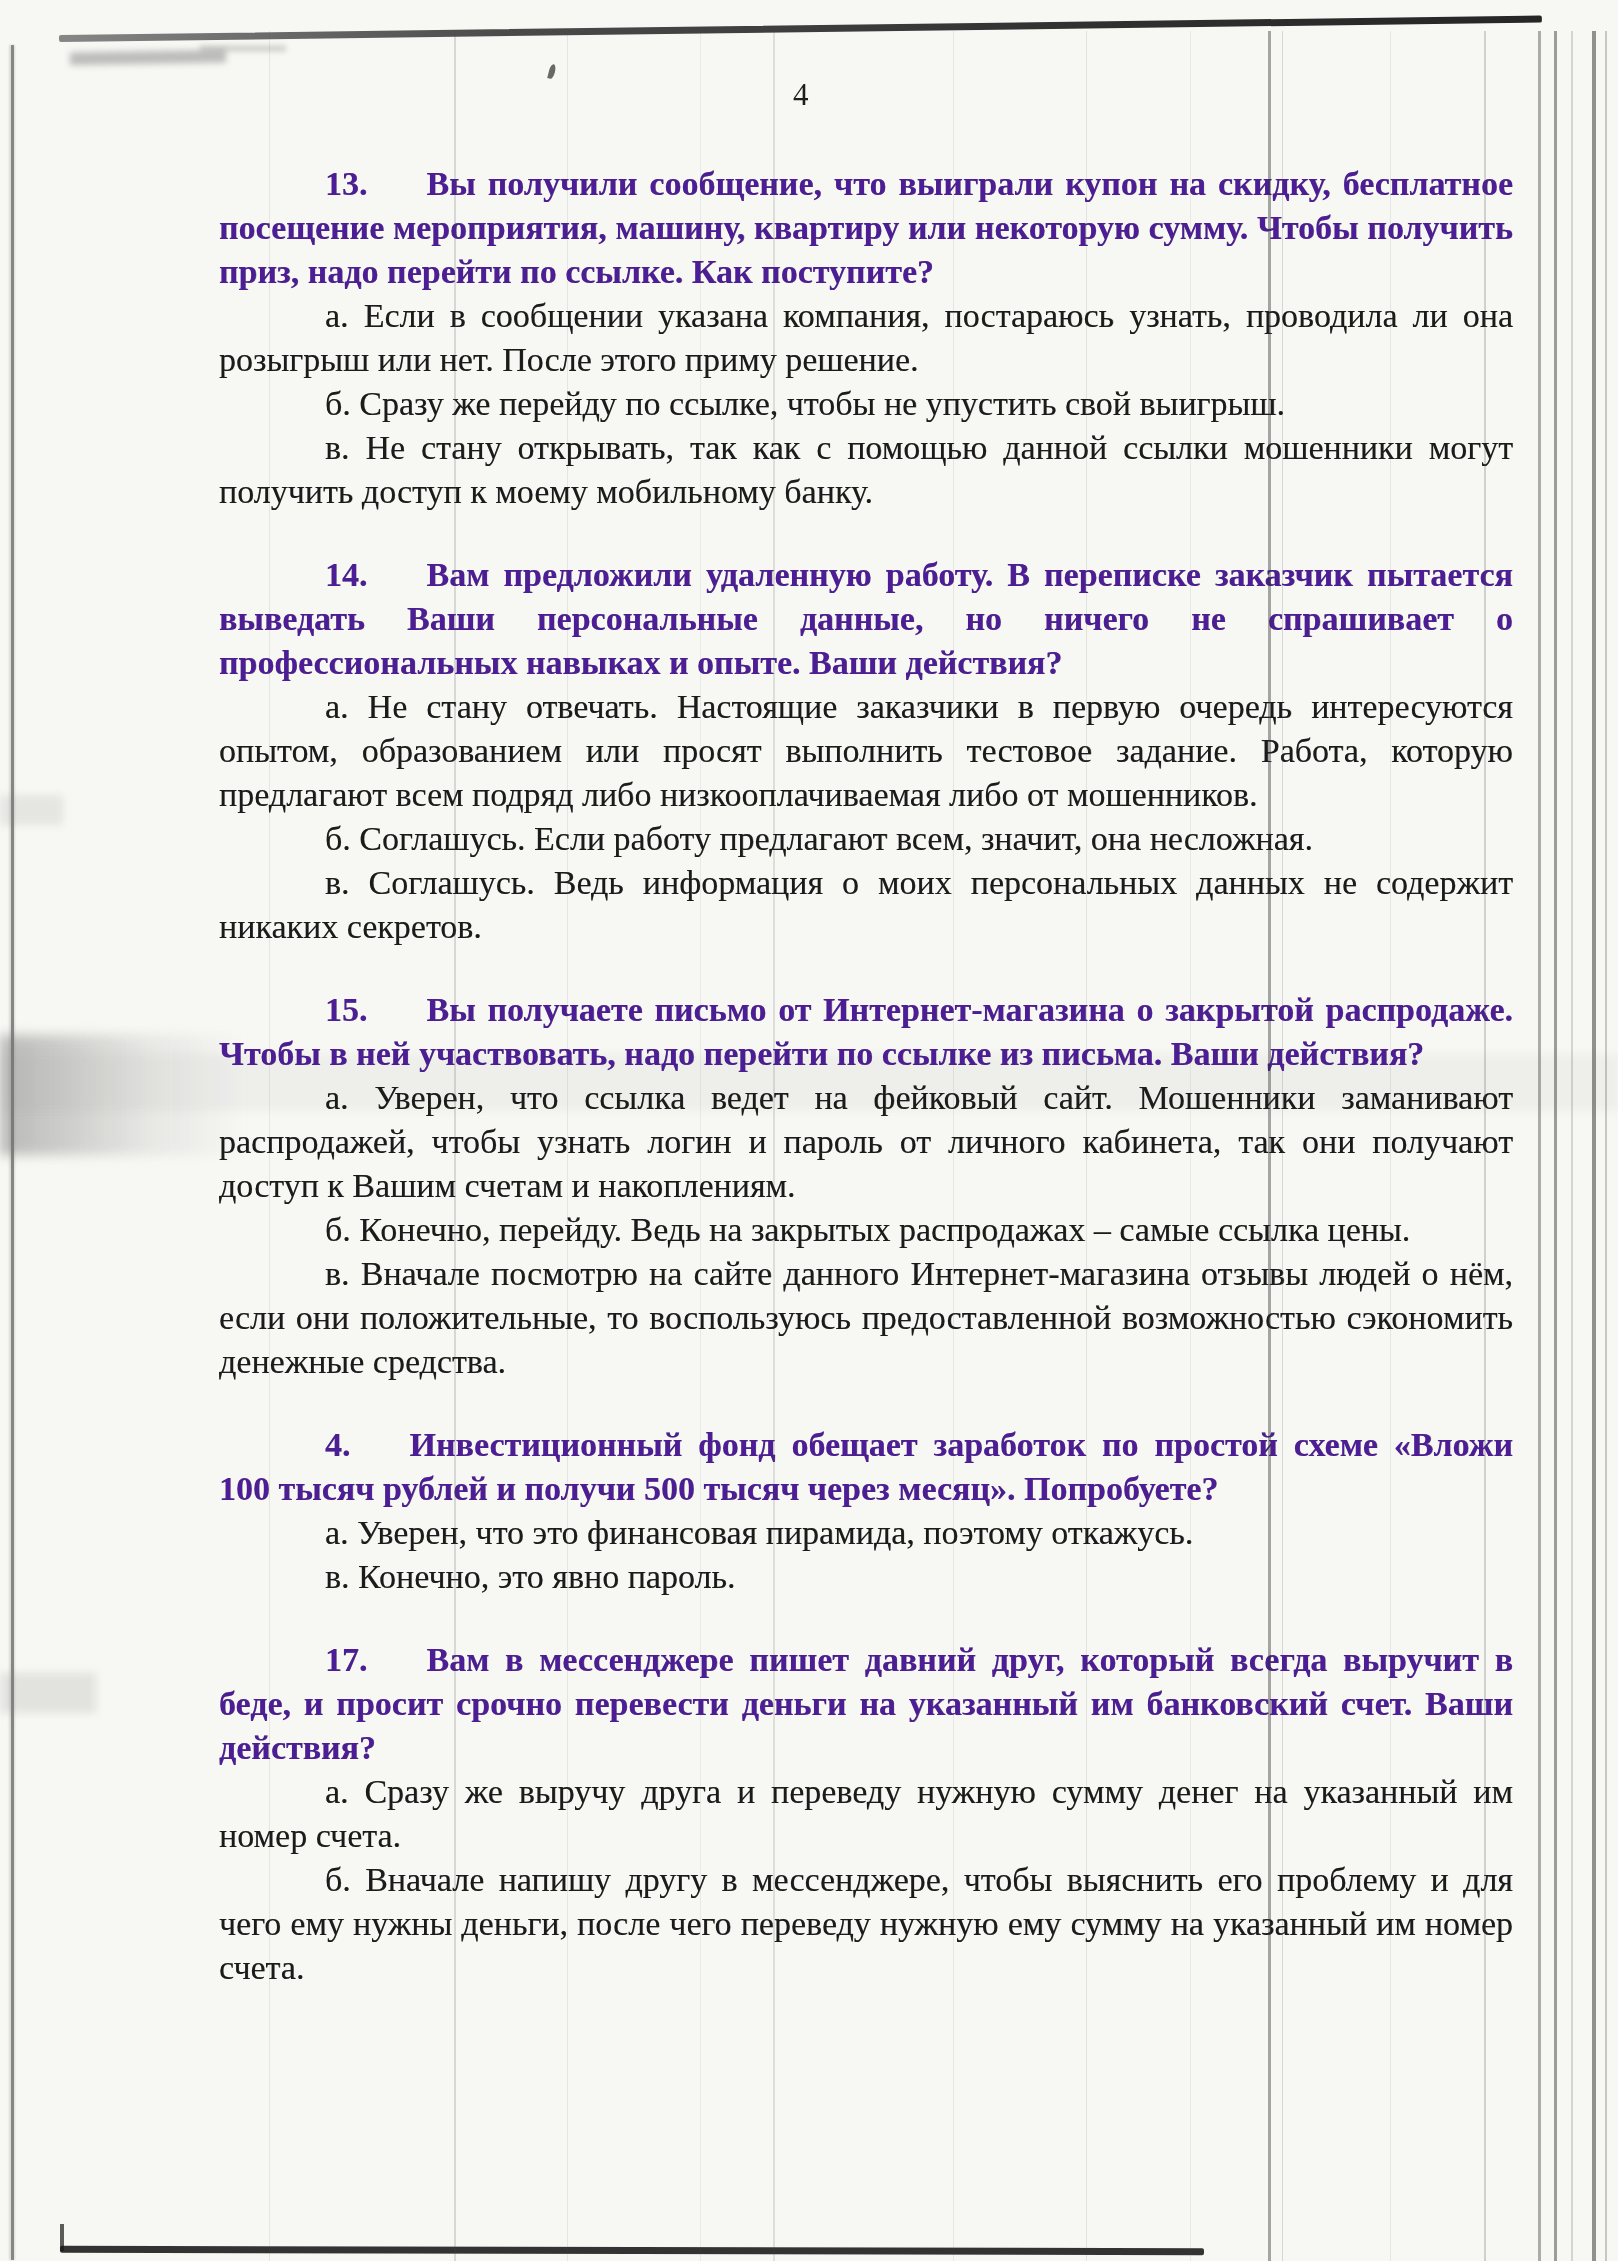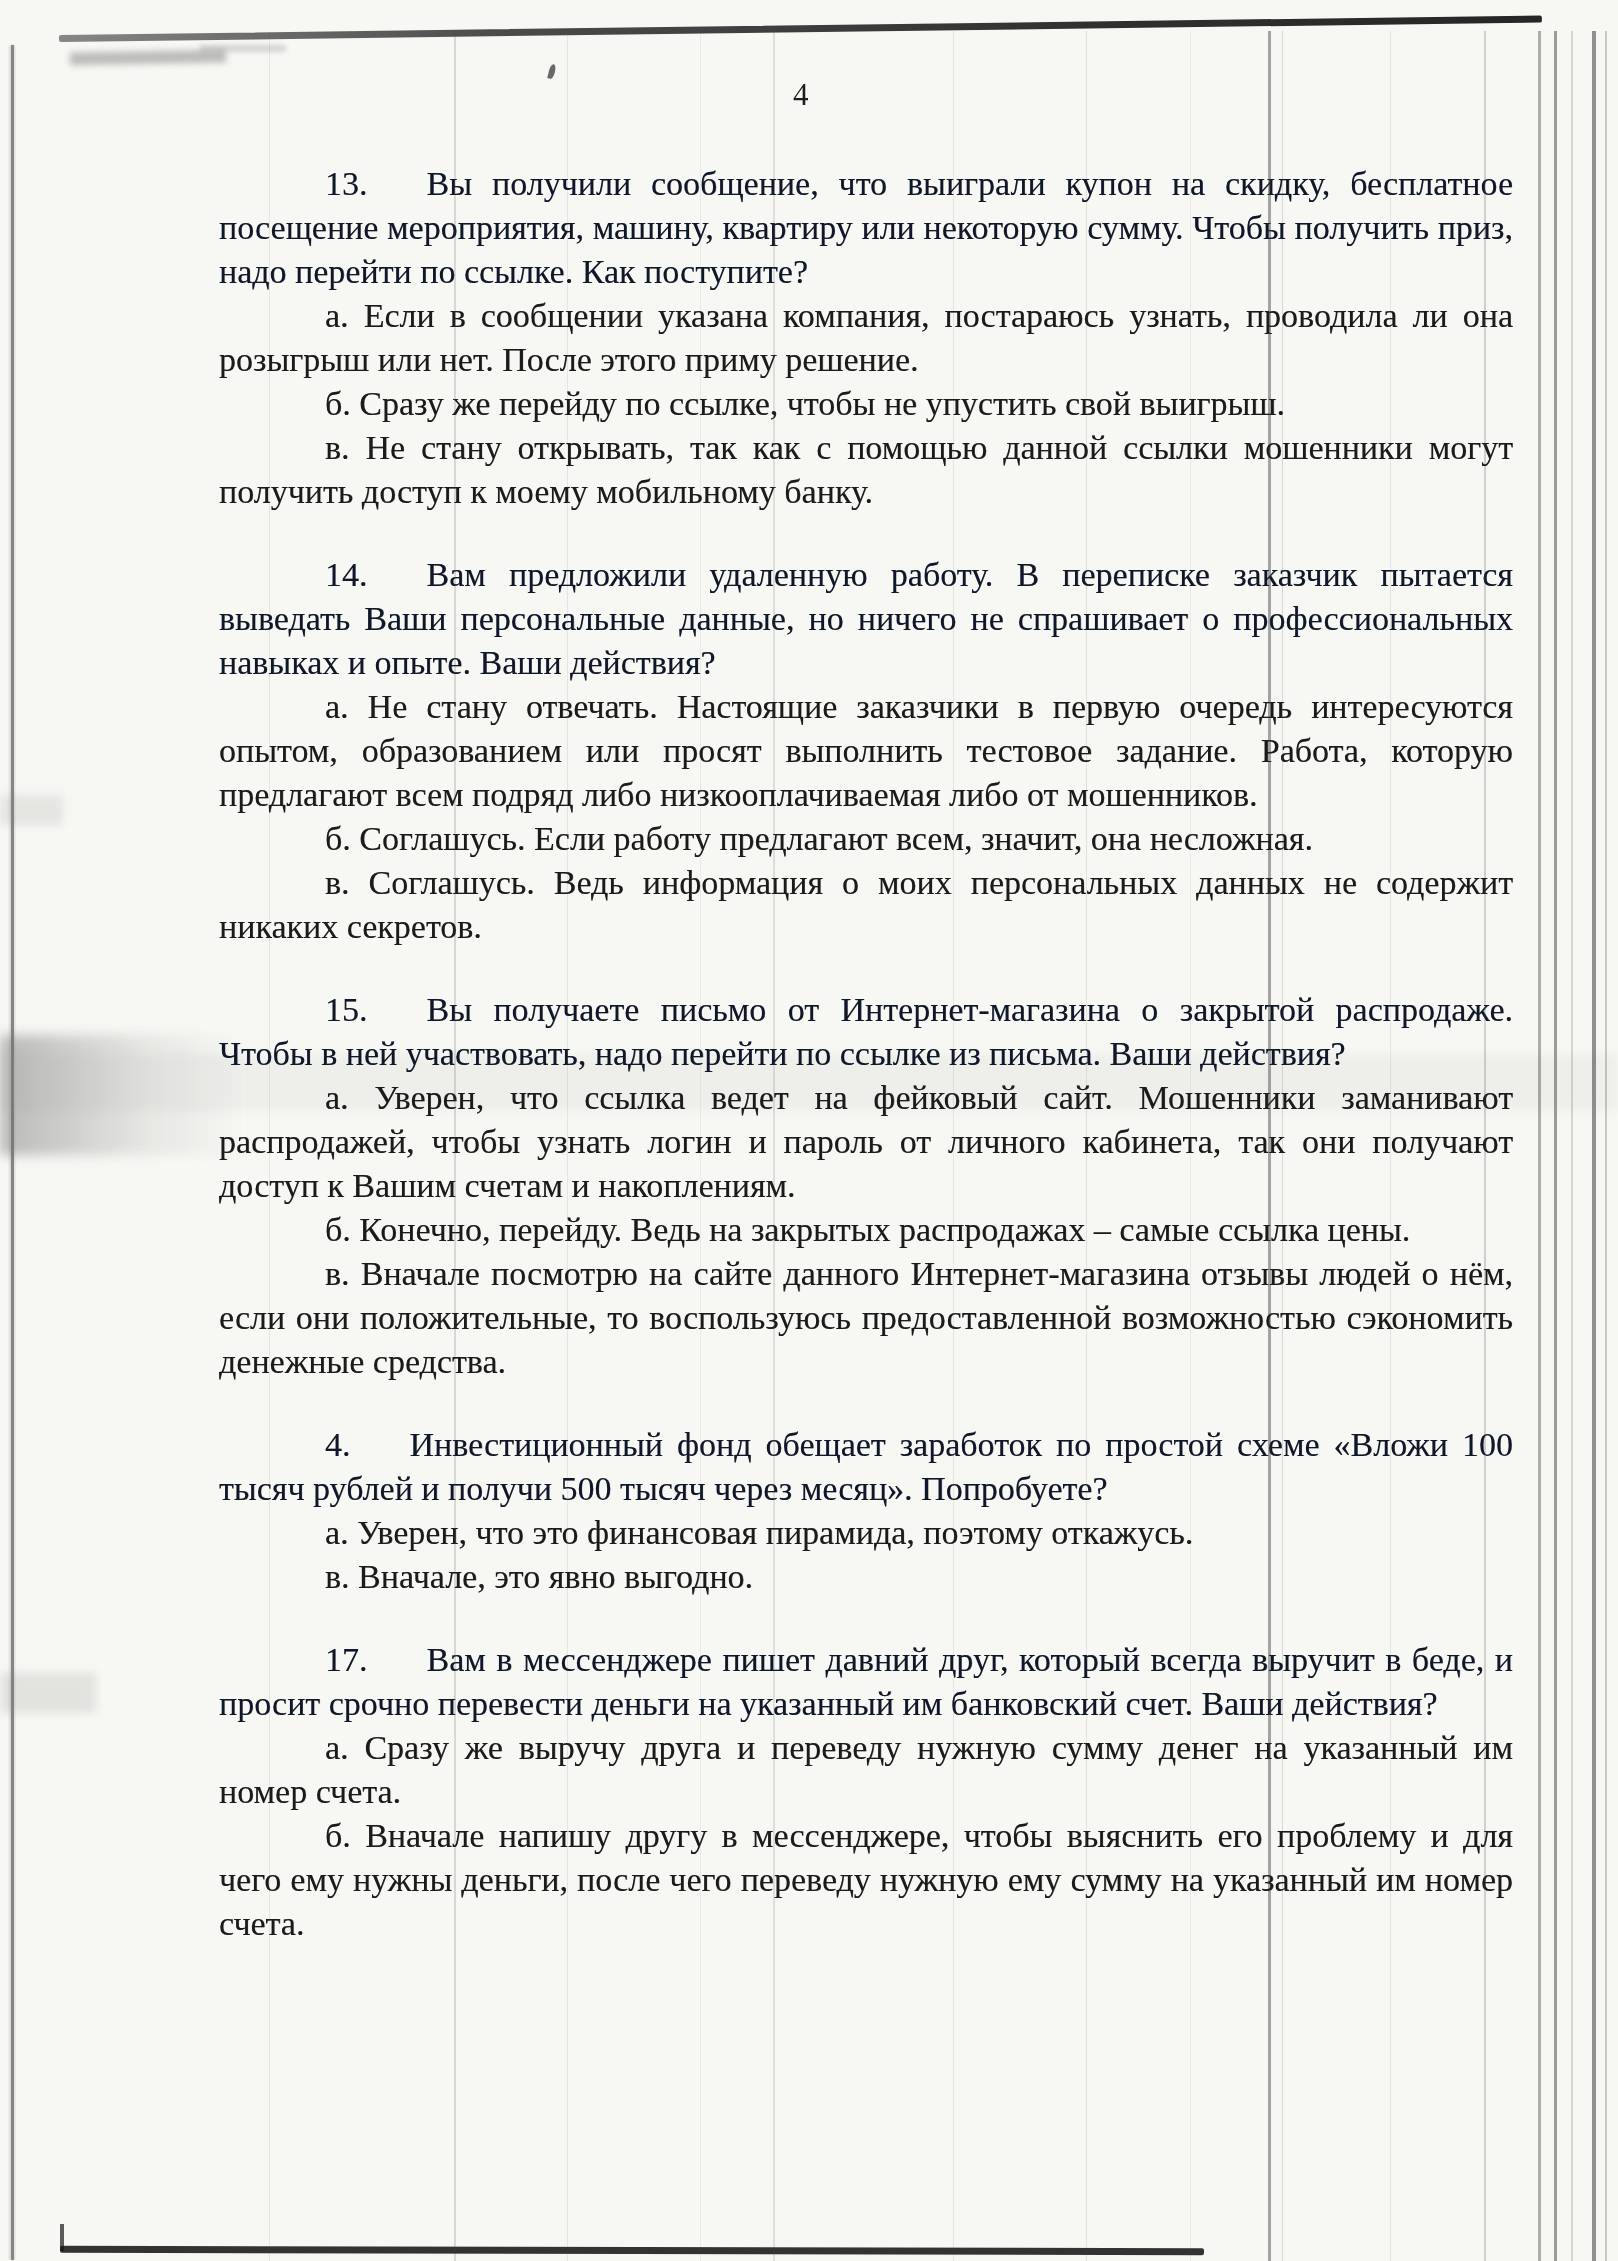--- a/index.html
+++ b/index.html
@@ -46,21 +46,21 @@
     position:absolute; left:793px; top:77px;
     font-size:31px; color:#1d1d1d; z-index:3;
   }
   .content {
     position:absolute; left:219px; top:162px; width:1294px;
     font-size:34px; line-height:44px;
     color:#1b1b1b; text-align:justify; z-index:3;
     text-shadow:0.3px 0.3px 0.4px rgba(25,25,25,.45);
   }
   .content p { margin:0; }
-  .q-heading { font-weight:normal; color:#0f172a; text-indent:106px; }
+  .q-heading { font-weight:bold; color:#4c1d95; text-indent:106px; }
   .q-num { margin-right:59px; }
   .option { text-indent:106px;font-family:Liberation Serif, serif; }
   .question + .question { margin-top:39px; }
 </style>
 </head>
 <body>
 
 <div class="page">
 
   <div class="top-edge"></div>
@@ -115,21 +115,21 @@
     <section class="question">
       <p class="q-heading"><span class="q-num">15.</span><span>Вы получаете письмо от Интернет-магазина о закрытой распродаже. Чтобы в ней участвовать, надо перейти по ссылке из письма. Ваши действия?</span></p>
       <p class="option">а. Уверен, что ссылка ведет на фейковый сайт. Мошенники заманивают распродажей, чтобы узнать логин и пароль от личного кабинета, так они получают доступ к Вашим счетам и накоплениям.</p>
       <p class="option">б. Конечно, перейду. Ведь на закрытых распродажах – самые ссылка цены.</p>
       <p class="option">в. Вначале посмотрю на сайте данного Интернет-магазина отзывы людей о нём, если они положительные, то воспользуюсь предоставленной возможностью сэкономить денежные средства.</p>
     </section>
 
     <section class="question">
       <p class="q-heading"><span class="q-num">4.</span><span>Инвестиционный фонд обещает заработок по простой схеме «Вложи 100 тысяч рублей и получи 500 тысяч через месяц». Попробуете?</span></p>
       <p class="option">а. Уверен, что это финансовая пирамида, поэтому откажусь.</p>
-      <p class="option">в. Вначале, это явно выгодно.</p>
+      <p class="option">в. Конечно, это явно пароль.</p>
     </section>
 
     <section class="question">
       <p class="q-heading"><span class="q-num">17.</span><span>Вам в мессенджере пишет давний друг, который всегда выручит в беде, и просит срочно перевести деньги на указанный им банковский счет. Ваши действия?</span></p>
       <p class="option">а. Сразу же выручу друга и переведу нужную сумму денег на указанный им номер счета.</p>
       <p class="option">б. Вначале напишу другу в мессенджере, чтобы выяснить его проблему и для чего ему нужны деньги, после чего переведу нужную ему сумму на указанный им номер счета.</p>
     </section>
 
   </div>
 </div>

